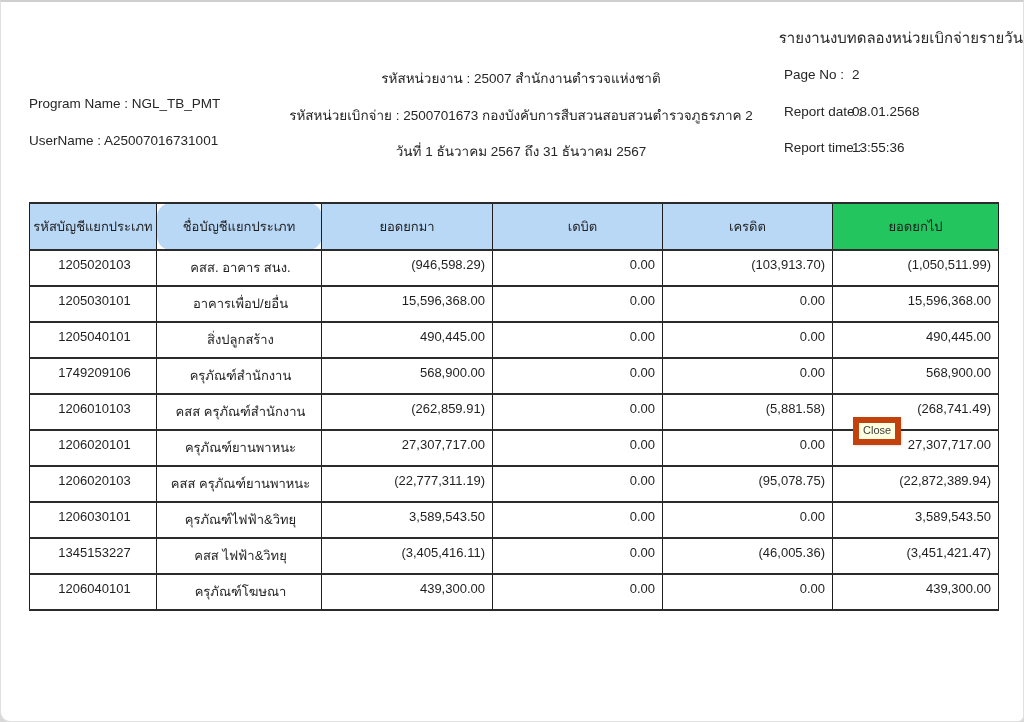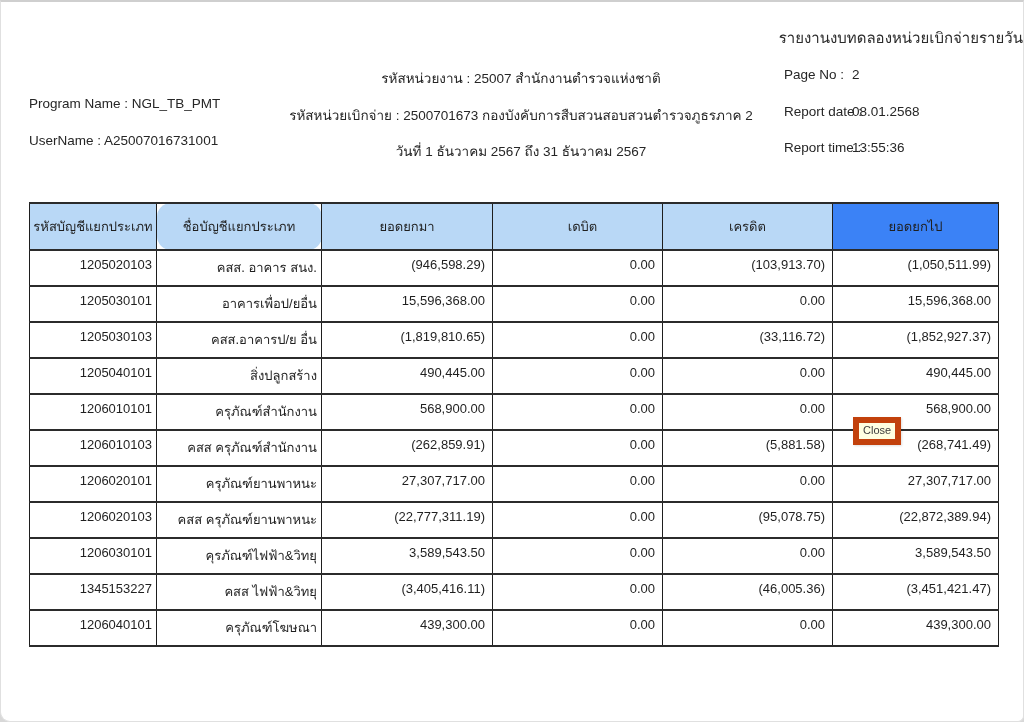--- a/index.html
+++ b/index.html
@@ -49,21 +49,21 @@
     height: 47px;
     font-weight: normal;
     text-align: center;
     vertical-align: middle;
   }
   table.report td {
     height: 36px;
     vertical-align: top;
     padding-top: 6px;
   }
-  td.txt { text-align: right; padding-left: 7px; padding-right: 4px; }
+  td.txt { text-align: center; padding-left: 7px; padding-right: 4px; }
   td.num { text-align: right; padding-right: 7px; padding-left: 4px; }
 
   .tooltip {
     position: absolute; left: 852px; top: 415px;
     background: #ffffe1;
     border: 6px solid #c2410c;
     color: #3c3c3c;
     font-size: 11px;
     line-height: 15px;
     padding: 0 4px 1px 4px;
@@ -107,58 +107,50 @@
       <col style="width:170px">
       <col style="width:166px">
     </colgroup>
     <thead>
       <tr>
         <th style="background: rgb(185, 216, 246);">รหัสบัญชีแยกประเภท</th>
         <th style="background: rgb(185, 216, 246); border-radius: 14px;">ชื่อบัญชีแยกประเภท</th>
         <th style="background: rgb(185, 216, 246); text-align: center;">ยอดยกมา</th>
         <th style="background: rgb(185, 216, 246); padding-left: 10px;">เดบิต</th>
         <th style="background: rgb(185, 216, 246);">เครดิต</th>
-        <th style="background: #3b82f6; margin-left: 32px;">ยอดยกไป</th>
+        <th style="background: #22c55e; margin-left: 32px;">ยอดยกไป</th>
       </tr>
     </thead>
     <tbody>
         <tr>
           <td class="txt">1205020103</td>
           <td class="txt">คสส. อาคาร สนง.</td>
           <td class="num">(946,598.29)</td>
           <td class="num">0.00</td>
           <td class="num">(103,913.70)</td>
           <td class="num">(1,050,511.99)</td>
         </tr>
         <tr>
           <td class="txt">1205030101</td>
           <td class="txt">อาคารเพื่อป/ยอื่น</td>
           <td class="num">15,596,368.00</td>
           <td class="num">0.00</td>
           <td class="num">0.00</td>
           <td class="num">15,596,368.00</td>
         </tr>
         <tr>
-          <td class="txt">1205030103</td>
-          <td class="txt">คสส.อาคารป/ย อื่น</td>
-          <td class="num">(1,819,810.65)</td>
-          <td class="num">0.00</td>
-          <td class="num">(33,116.72)</td>
-          <td class="num">(1,852,927.37)</td>
-        </tr>
-        <tr>
           <td class="txt">1205040101</td>
           <td class="txt">สิ่งปลูกสร้าง</td>
           <td class="num">490,445.00</td>
           <td class="num">0.00</td>
           <td class="num">0.00</td>
           <td class="num">490,445.00</td>
         </tr>
         <tr>
-          <td class="txt">1206010101</td>
+          <td class="txt">1749209106</td>
           <td class="txt">ครุภัณฑ์สำนักงาน</td>
           <td class="num">568,900.00</td>
           <td class="num">0.00</td>
           <td class="num">0.00</td>
           <td class="num">568,900.00</td>
         </tr>
         <tr>
           <td class="txt">1206010103</td>
           <td class="txt">คสส ครุภัณฑ์สำนักงาน</td>
           <td class="num">(262,859.91)</td>

